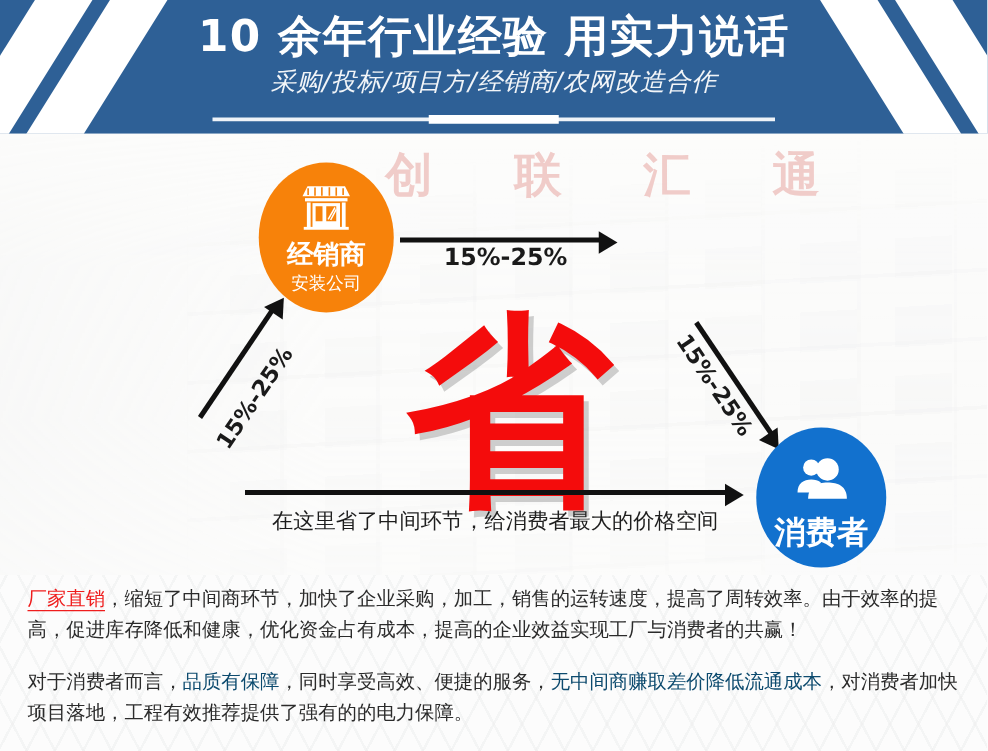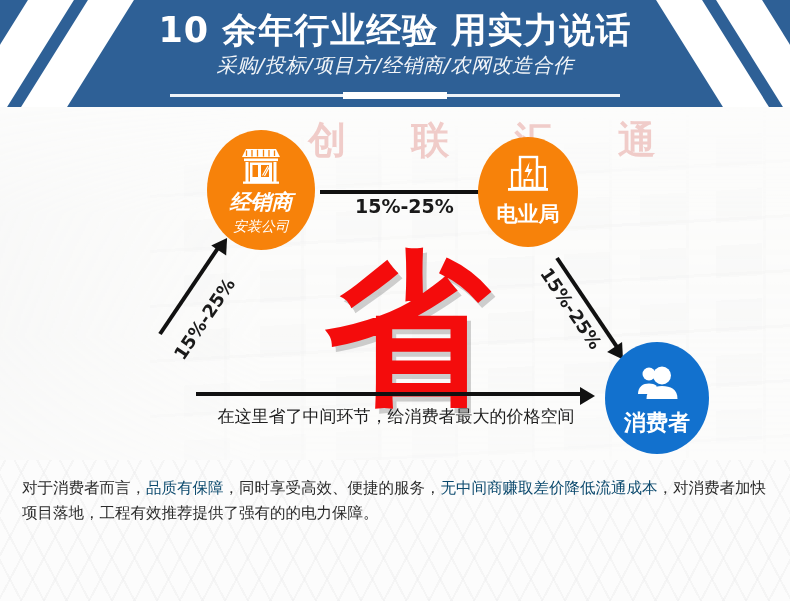--- a/index.html
+++ b/index.html
@@ -200,21 +200,20 @@
     font-weight: normal;
     font-family: "DejaVu Sans", "Liberation Sans", sans-serif;
     white-space: nowrap;
     line-height: 1;
   }
 
   #node-dealer {
     left: 207px; top: 23px;
     width: 108px; height: 120px;
     padding-top: 16px;
-    font-style: italic;
   }
   #node-dealer .label { font-size: 21px; margin-top: 4px; }
   #node-dealer .sublabel { font-size: 14px; margin-top: 6px; }
 
   #node-power {
     left: 478px; top: 30px;
     width: 100px; height: 110px;
     padding-top: 17px;
   }
   #node-power .label { font-size: 21px; margin-top: 6px; }
@@ -224,21 +223,21 @@
     width: 104px; height: 112px;
     padding-top: 22px;
   }
   #node-brand .label { font-size: 19px; margin-top: 6px; }
 
   #node-consumer {
     left: 605px; top: 235px;
     width: 104px; height: 112px;
     padding-top: 22px;
   }
-  #node-consumer .label { font-size: 22px; margin-top: 6px; }
+  #node-consumer .label { font-size: 25px; margin-top: 6px; }
 
   
   .arrow { position: absolute; z-index: 5; }
 
   .arrow-line {
     position: absolute;
     background: #111111;
     height: 4px;
   }
   .arrow-head {
@@ -442,50 +441,40 @@
           <rect x="14.5" y="19" width="5.5" height="12" fill="#f7820a"></rect>
           <rect x="23" y="19" width="8" height="12" fill="#f7820a"></rect>
           <path d="M24.5 29.5 L30 20 M26.5 30 L31 21.5" stroke="#fff" stroke-width="1.2"></path>
           <rect x="5" y="35.5" width="36" height="2.3" fill="#fff"></rect>
         </svg>
       </span>
       <span class="label">经销商</span>
       <span class="sublabel">安装公司</span>
     </div>
 
-    <div class="node orange" id="node-power">
-      <span class="icon">
-        <svg width="46" height="40" viewBox="0 0 46 40" fill="none" xmlns="http://www.w3.org/2000/svg">
-          <rect x="15" y="3" width="17" height="31" stroke="#fff" stroke-width="2.4" fill="none"></rect>
-          <rect x="7" y="16" width="8" height="18" stroke="#fff" stroke-width="2.2" fill="none"></rect>
-          <rect x="32" y="13" width="8" height="21" stroke="#fff" stroke-width="2.2" fill="none"></rect>
-          <rect x="19.5" y="26" width="8" height="8" stroke="#fff" stroke-width="2" fill="none"></rect>
-          <path d="M24.5 8 L19.5 18 H23.5 L21.5 25 L27.5 15 H23.5 Z" fill="#fff"></path>
-          <rect x="3" y="34" width="40" height="2.8" fill="#fff"></rect>
-        </svg>
-      </span>
-      <span class="label">电业局</span>
-    </div>
 
 
     <div class="node blue" id="node-consumer">
       <span class="icon">
         <svg width="48" height="38" viewBox="0 0 48 38" fill="none" xmlns="http://www.w3.org/2000/svg">
           <circle cx="16" cy="10" r="6.5" fill="#fff"></circle>
           <path d="M5 30 C5 22.5 10 19.5 16 19.5 C19 19.5 21.5 20.2 23.5 21.8 L23.5 30 Z" fill="#fff"></path>
           <circle cx="29" cy="11.5" r="9" fill="#fff"></circle>
           <path d="M13.5 35 C13.5 25 20.5 22 29 22 C37.5 22 44.5 25 44.5 35 Z" fill="#fff"></path>
         </svg>
       </span>
       <span class="label">消费者</span>
     </div>
   </div>
 
   <div class="footer">
     <div class="footer-bg"></div>
     <div class="footer-inner">
+      <p class="para" id="para-1">
+        <span class="hl-u">厂家直销</span><span>，缩短了中间商环节，加快了企业采购，加工，销售的运转速度，提高了周转效率。由于效率的提高，促进库存降低和健康，优化资金占有成本，提高的企业效益实现工厂与消费者的共赢！</span>
+      </p>
       <p class="para" id="para-2">
         <span>对于消费者而言，</span><span class="hl">品质有保障</span><span>，同时享受高效、便捷的服务，</span><span class="hl">无中间商赚取差价降低流通成本</span><span>，对消费者加快项目落地，工程有效推荐提供了强有的的电力保障。</span>
       </p>
     </div>
   </div>
 
 </div>
 
 </body></html>

